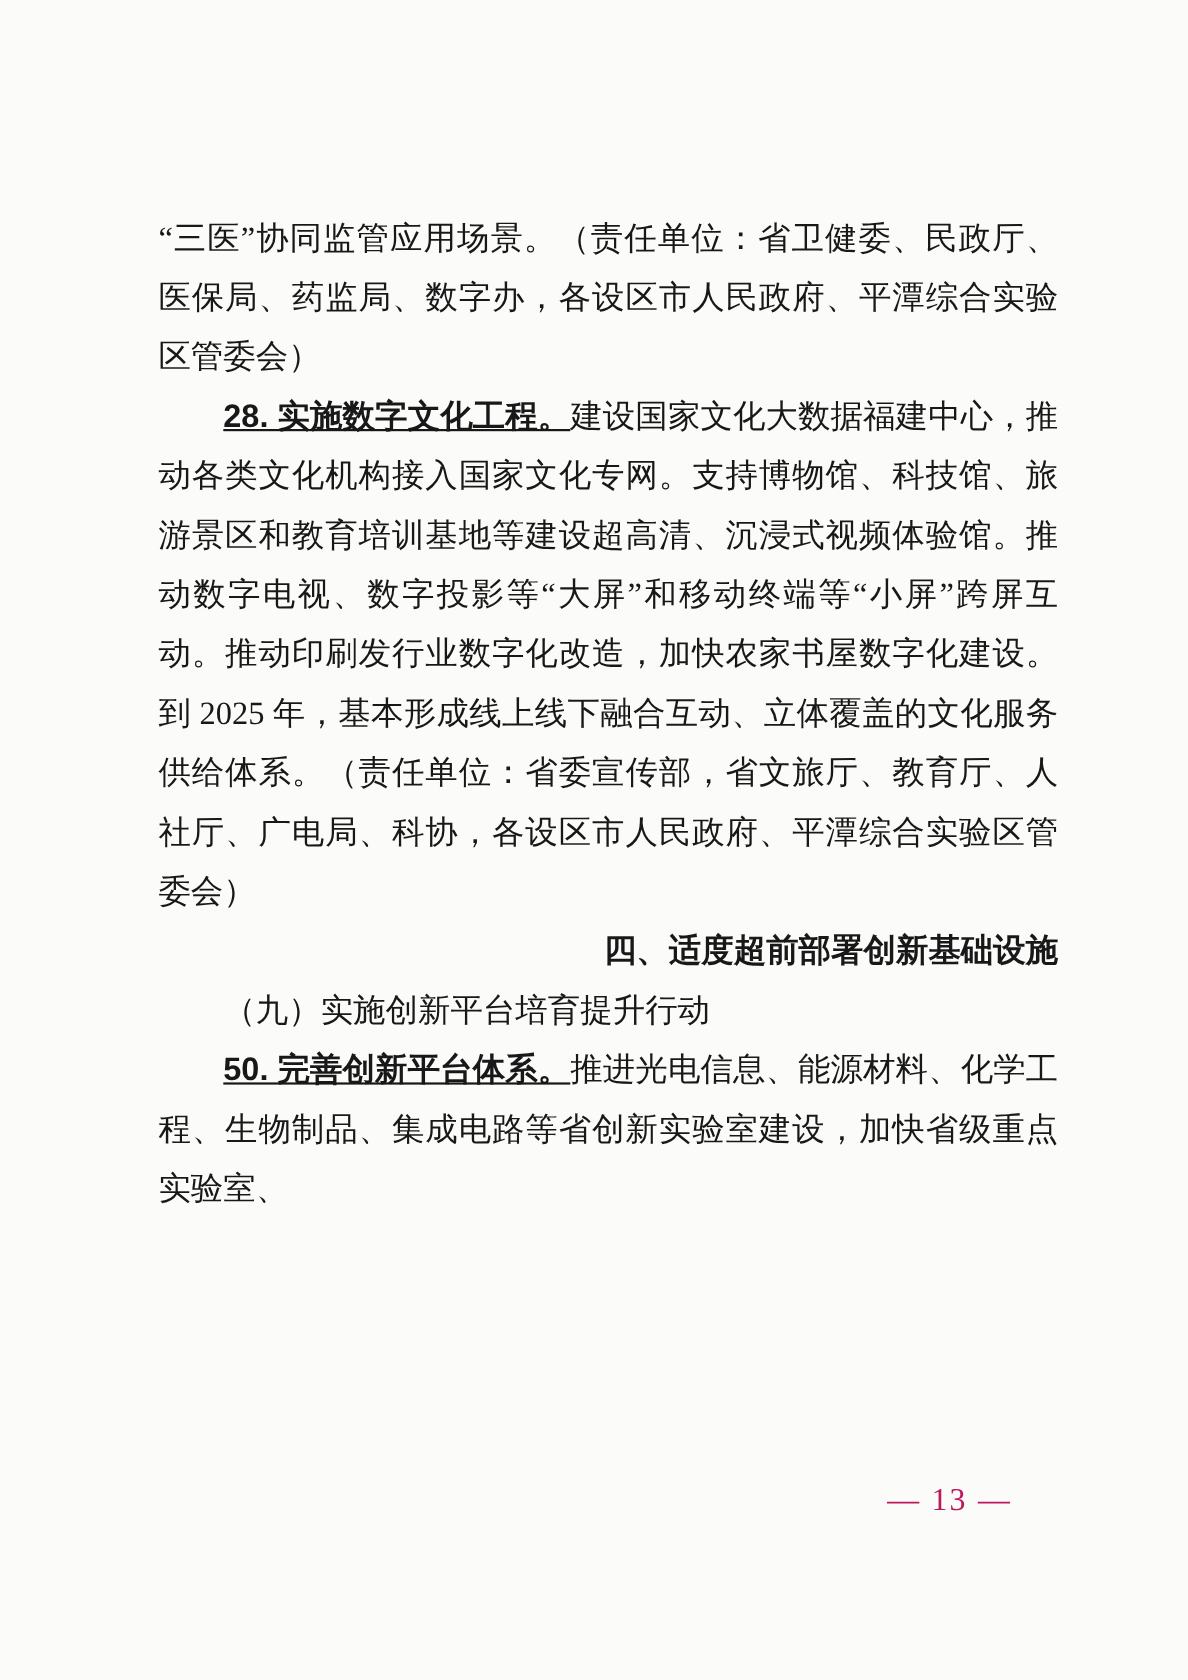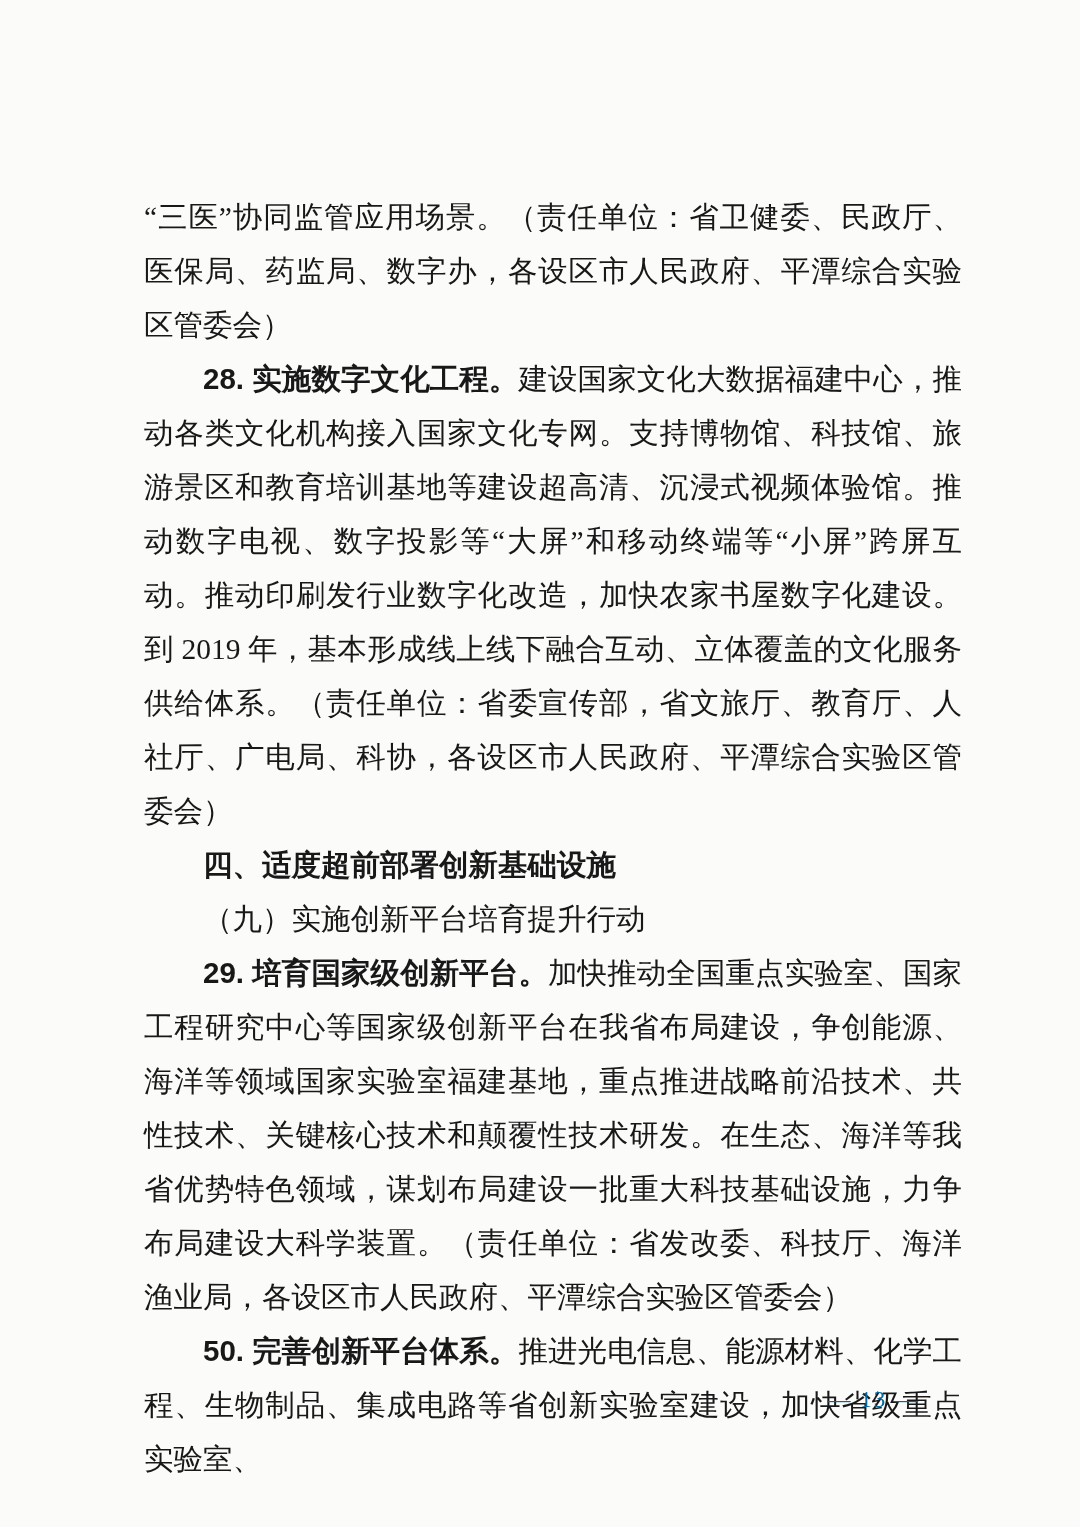--- a/index.html
+++ b/index.html
@@ -24,54 +24,54 @@
   .content p, .content h2, .content h3 {
     margin: 0;
     padding: 0;
     font-size: inherit;
     line-height: inherit;
   }
   .indent { text-indent: 2em; }
   .lead {
     font-weight: bold;
     font-family: "Liberation Sans", "DejaVu Sans", sans-serif;
+    text-decoration: underline;
   }
   h2.section {
     font-family: "Liberation Sans", "DejaVu Sans", sans-serif;
     font-weight: bold;
-    text-align: left;
+    text-align: right;
   }
   h3.subsection {
     font-weight: normal;
     text-align: left;
   }
   .footer {
     position: absolute;
-    top: 1376px;
+    top: 1340px;
     right: 160px;
-    font-size: 23px;
+    font-size: 29px;
     line-height: 48px;
-    color: #0369a1;
+    color: #be185d;
     letter-spacing: 2px;
   }
 </style>
 </head>
 <body>
 
 <div class="page">
   <main class="content">
 
     <p><span>“三医”协同监管应用场景。（责任单位：省卫健委、民政厅、医保局、药监局、数字办，各设区市人民政府、平潭综合实验区管委会）</span></p>
 
-    <p class="indent"><span class="lead">28. 实施数字文化工程。</span><span>建设国家文化大数据福建中心，推动各类文化机构接入国家文化专网。支持博物馆、科技馆、旅游景区和教育培训基地等建设超高清、沉浸式视频体验馆。推动数字电视、数字投影等“大屏”和移动终端等“小屏”跨屏互动。推动印刷发行业数字化改造，加快农家书屋数字化建设。到 2019 年，基本形成线上线下融合互动、立体覆盖的文化服务供给体系。（责任单位：省委宣传部，省文旅厅、教育厅、人社厅、广电局、科协，各设区市人民政府、平潭综合实验区管委会）</span></p>
+    <p class="indent"><span class="lead">28. 实施数字文化工程。</span><span>建设国家文化大数据福建中心，推动各类文化机构接入国家文化专网。支持博物馆、科技馆、旅游景区和教育培训基地等建设超高清、沉浸式视频体验馆。推动数字电视、数字投影等“大屏”和移动终端等“小屏”跨屏互动。推动印刷发行业数字化改造，加快农家书屋数字化建设。到 2025 年，基本形成线上线下融合互动、立体覆盖的文化服务供给体系。（责任单位：省委宣传部，省文旅厅、教育厅、人社厅、广电局、科协，各设区市人民政府、平潭综合实验区管委会）</span></p>
 
     <h2 class="section indent">四、适度超前部署创新基础设施</h2>
 
     <h3 class="subsection indent">（九）实施创新平台培育提升行动</h3>
 
-    <p class="indent"><span class="lead">29. 培育国家级创新平台。</span><span>加快推动全国重点实验室、国家工程研究中心等国家级创新平台在我省布局建设，争创能源、海洋等领域国家实验室福建基地，重点推进战略前沿技术、共性技术、关键核心技术和颠覆性技术研发。在生态、海洋等我省优势特色领域，谋划布局建设一批重大科技基础设施，力争布局建设大科学装置。（责任单位：省发改委、科技厅、海洋渔业局，各设区市人民政府、平潭综合实验区管委会）</span></p>
 
     <p class="indent"><span class="lead">50. 完善创新平台体系。</span><span>推进光电信息、能源材料、化学工程、生物制品、集成电路等省创新实验室建设，加快省级重点实验室、</span></p>
 
   </main>
 
   <div class="footer">— 13 —</div>
 </div>
 
 </body></html>

